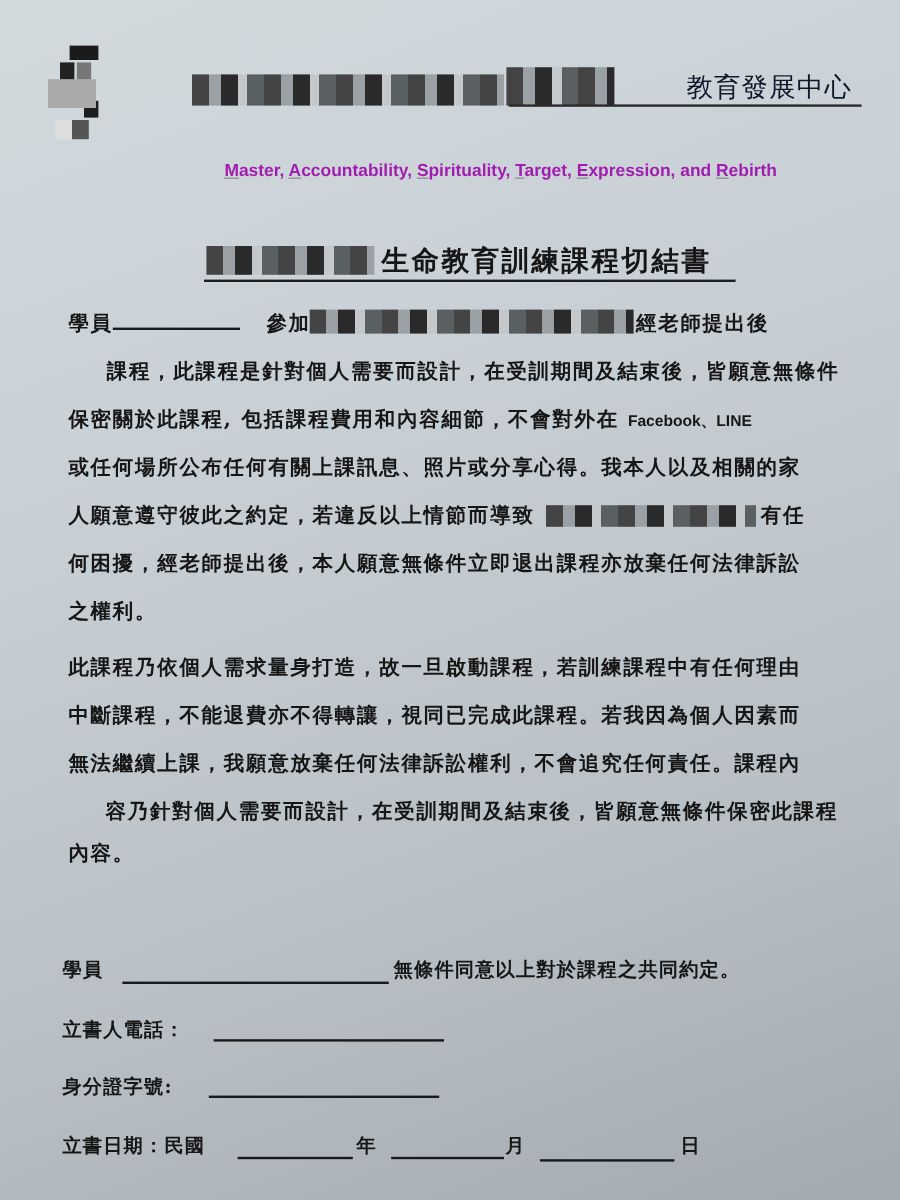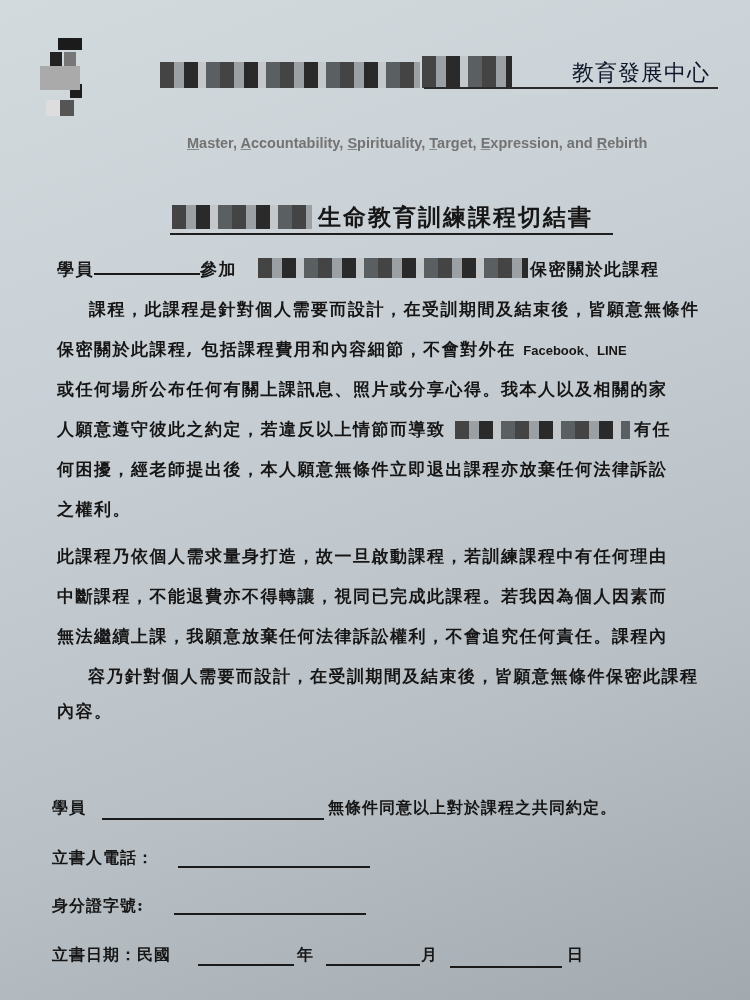--- a/index.html
+++ b/index.html
@@ -17,21 +17,21 @@
       linear-gradient(#1b1b1b,#1b1b1b) 18px 0/30px 12px no-repeat,
       linear-gradient(#222,#222) 10px 14px/12px 14px no-repeat,
       linear-gradient(#777,#777) 24px 14px/12px 14px no-repeat,
       linear-gradient(#aaa,#aaa) 0 28px/40px 24px no-repeat,
       linear-gradient(#1e1e1e,#1e1e1e) 30px 46px/12px 14px no-repeat,
       linear-gradient(#555,#555) 20px 62px/14px 16px no-repeat,
       linear-gradient(#ddd,#ddd) 6px 62px/14px 16px no-repeat;
   }
   .brand { left:572px; top:58px; font-family:"DejaVu Sans", sans-serif; font-size:22px; letter-spacing:1px; color:#0f172a; }
   .brand-line { left:424px; top:87px; width:294px; height:2px; background:#2b2b2b; }
-  .motto { left:187px; top:135px; font-family:"Liberation Sans", sans-serif; font-weight:bold; font-size:14.5px; color:#737373; white-space:nowrap; }
+  .motto { left:187px; top:135px; font-family:"Liberation Sans", sans-serif; font-weight:bold; font-size:14.5px; color:#a21caf; white-space:nowrap; }
   .motto u { text-decoration:underline; text-decoration-color:#888; }
   .title { left:172px; top:202px; font-size:23px; letter-spacing:2px; font-weight:bold; white-space:nowrap; }
   .title-line { left:170px; top:233px; width:443px; height:2px; background:#1e1e1e; }
   .line { position:absolute; left:57px; font-size:17px; font-weight:bold; white-space:nowrap; letter-spacing:1.5px; }
   .latin { font-family:Liberation Sans, sans-serif; letter-spacing:0; font-size:13px; }
   .blank { display:inline-block; border-bottom:2px solid #1a1a1a; vertical-align:baseline; height:14px; }
   .sig { position:absolute; font-size:16px; font-weight:bold; white-space:nowrap; letter-spacing:1px; }
   .sigline { position:absolute; height:2px; background:#1a1a1a; }
 </style>
 </head>
@@ -50,24 +50,24 @@
   <u>T</u><span>arget,</span>
   <u>E</u><span>xpression, and</span>
   <u>R</u><span>ebirth</span>
 </div>
 
 <div class="redact" style="left:172px;top:205px;width:140px;height:24px;"></div>
 <div class="abs title" style="left:318px;">生命教育訓練課程切結書</div>
 <div class="abs title-line"></div>
 
 <div class="line" style="top:258px;">
-  <span>學員</span><span class="blank" style="width:106px;"></span><span style="margin-left:0;">參加</span>
+  <span>學員</span><span class="blank" style="width:106px;"></span><span style="margin-left:22px;">參加</span>
 </div>
 <div class="redact" style="left:258px;top:258px;width:270px;height:20px;"></div>
-<div class="line" style="top:258px;left:530px;">保密關於此課程</div>
+<div class="line" style="top:258px;left:530px;">經老師提出後</div>
 
 <div class="line" style="top:298px;padding-left:32px;">課程，此課程是針對個人需要而設計，在受訓期間及結束後，皆願意無條件</div>
 <div class="line" style="top:338px;">
   <span>保密關於此課程, 包括課程費用和內容細節，不會對外在 </span><span class="latin">Facebook、LINE</span>
 </div>
 <div class="line" style="top:378px;">或任何場所公布任何有關上課訊息、照片或分享心得。我本人以及相關的家</div>
 <div class="line" style="top:418px;">人願意遵守彼此之約定，若違反以上情節而導致</div>
 <div class="redact" style="left:455px;top:421px;width:175px;height:18px;"></div>
 <div class="line" style="top:418px;left:634px;">有任</div>
 <div class="line" style="top:458px;">何困擾，經老師提出後，本人願意無條件立即退出課程亦放棄任何法律訴訟</div>

